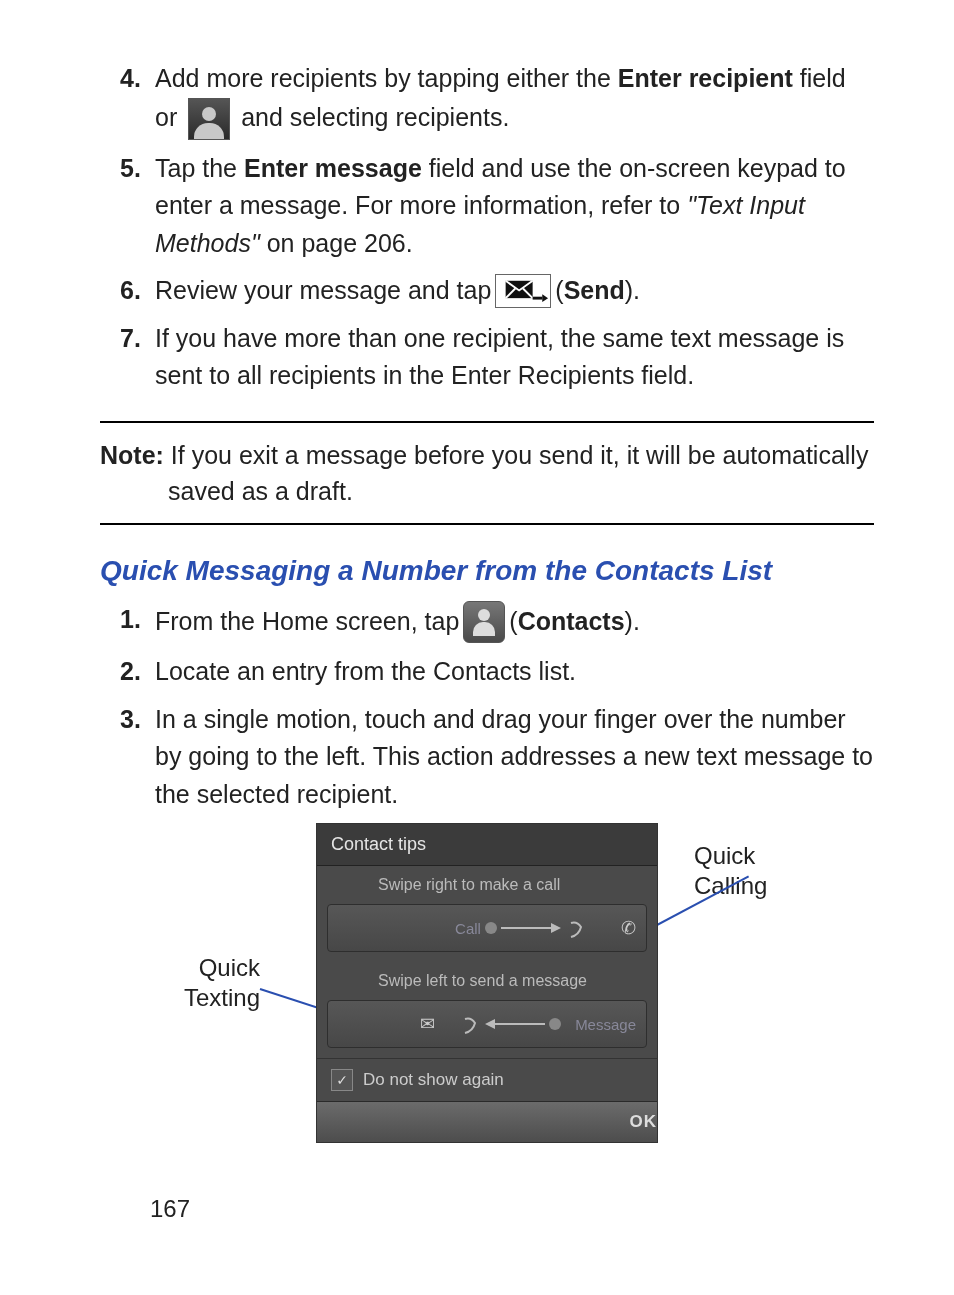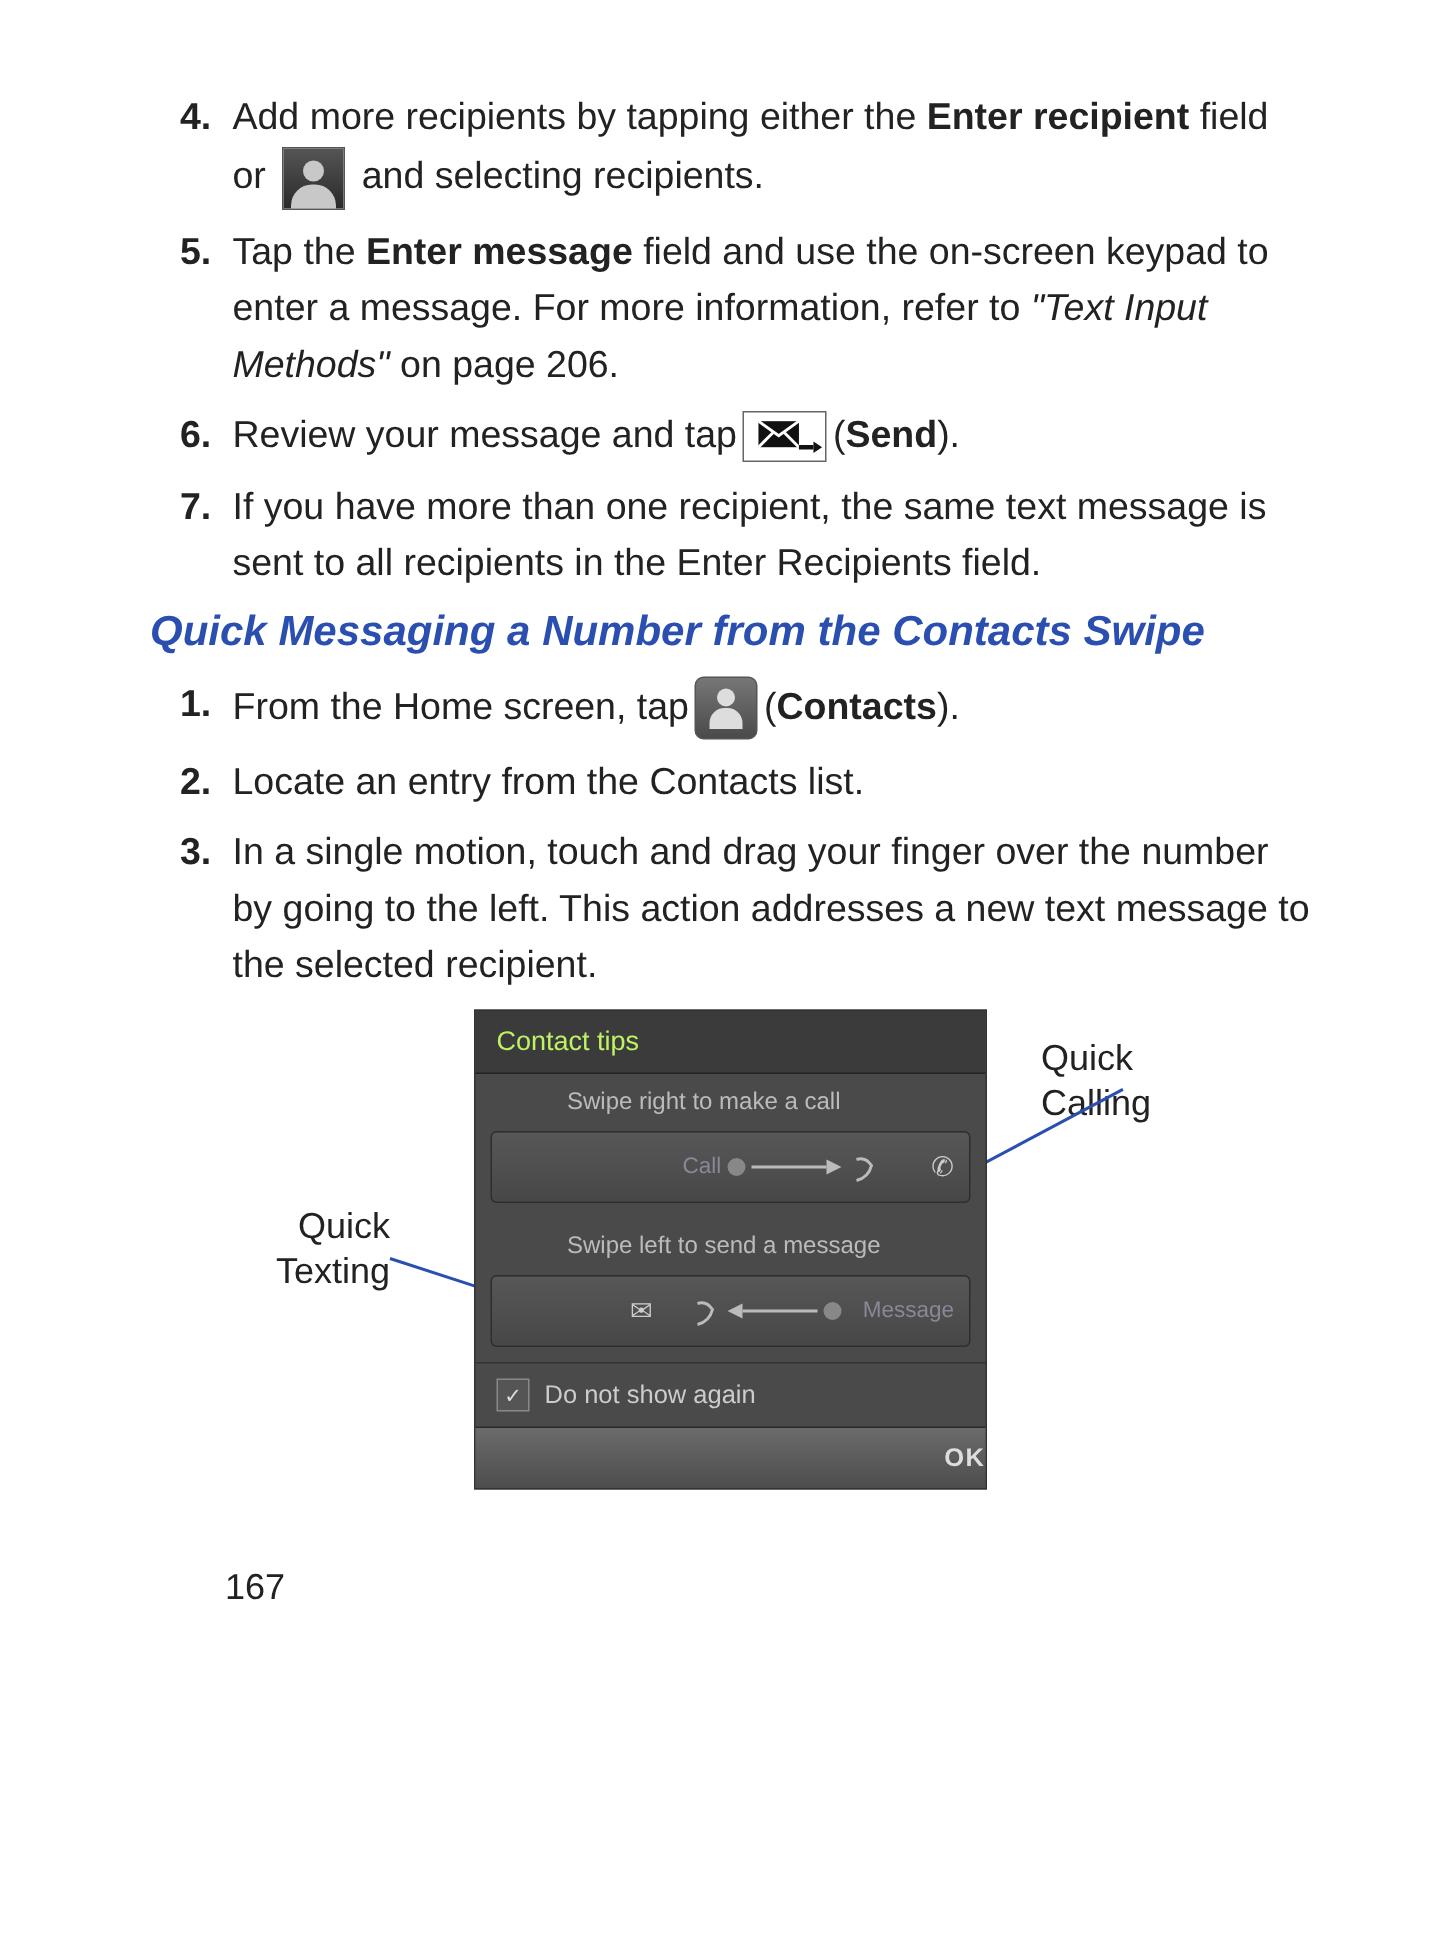--- a/index.html
+++ b/index.html
@@ -143,21 +143,21 @@
     transform:translateX(-50%);
     top:0;
     width:340px;
     background:#4a4a4a;
     border:1px solid #333;
     font-family: Arial, sans-serif;
     color:#ddd;
   }
   .phone-title{
     background:#3b3b3b;
-    color:#bef264;
+    color:#e5e5e5;
     padding:10px 14px;
     font-size:18px;
     border-bottom:1px solid #222;
   }
   .phone-section{
     padding:10px 14px 6px 14px;
     color:#bbb;
     font-size:16px;
     margin-left:47px;
   }
@@ -274,22 +274,27 @@
     </div>
 
     <div class="li">
       <div class="num">7.</div>
       <div class="body">
         <span>If you have more than one recipient, the same text message is sent to all recipients in the Enter Recipients field.</span>
       </div>
     </div>
   </div>
 
-
-  <div class="section-heading">Quick Messaging a Number from the Contacts Swipe</div>
+  <div class="note-wrap">
+    <span class="note-hang">
+      <span class="b">Note:</span><span> If you exit a message before you send it, it will be automatically saved as a draft.</span>
+    </span>
+  </div>
+
+  <div class="section-heading">Quick Messaging a Number from the Contacts List</div>
 
   <div class="ol">
 
     <div class="li">
       <div class="num">1.</div>
       <div class="body" style="display:flex;align-items:center;flex-wrap:wrap;">
         <span>From the Home screen, tap </span>
         <span class="inline-icon contacts-app-icon"></span>
         <span> (</span>
           <span class="b">Contacts</span>

